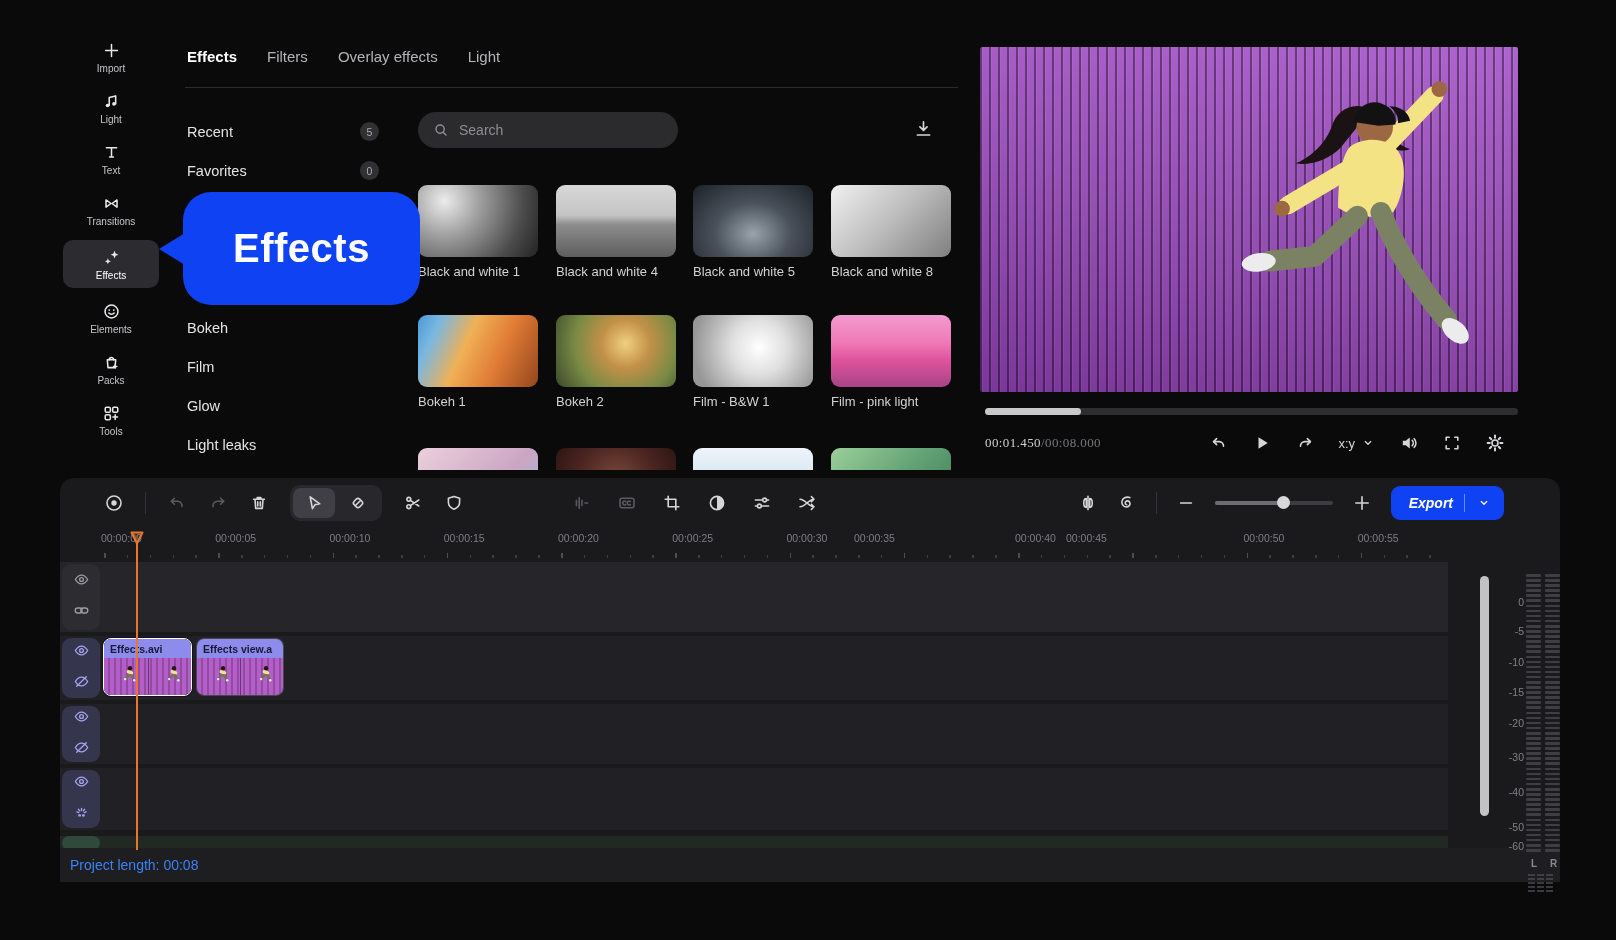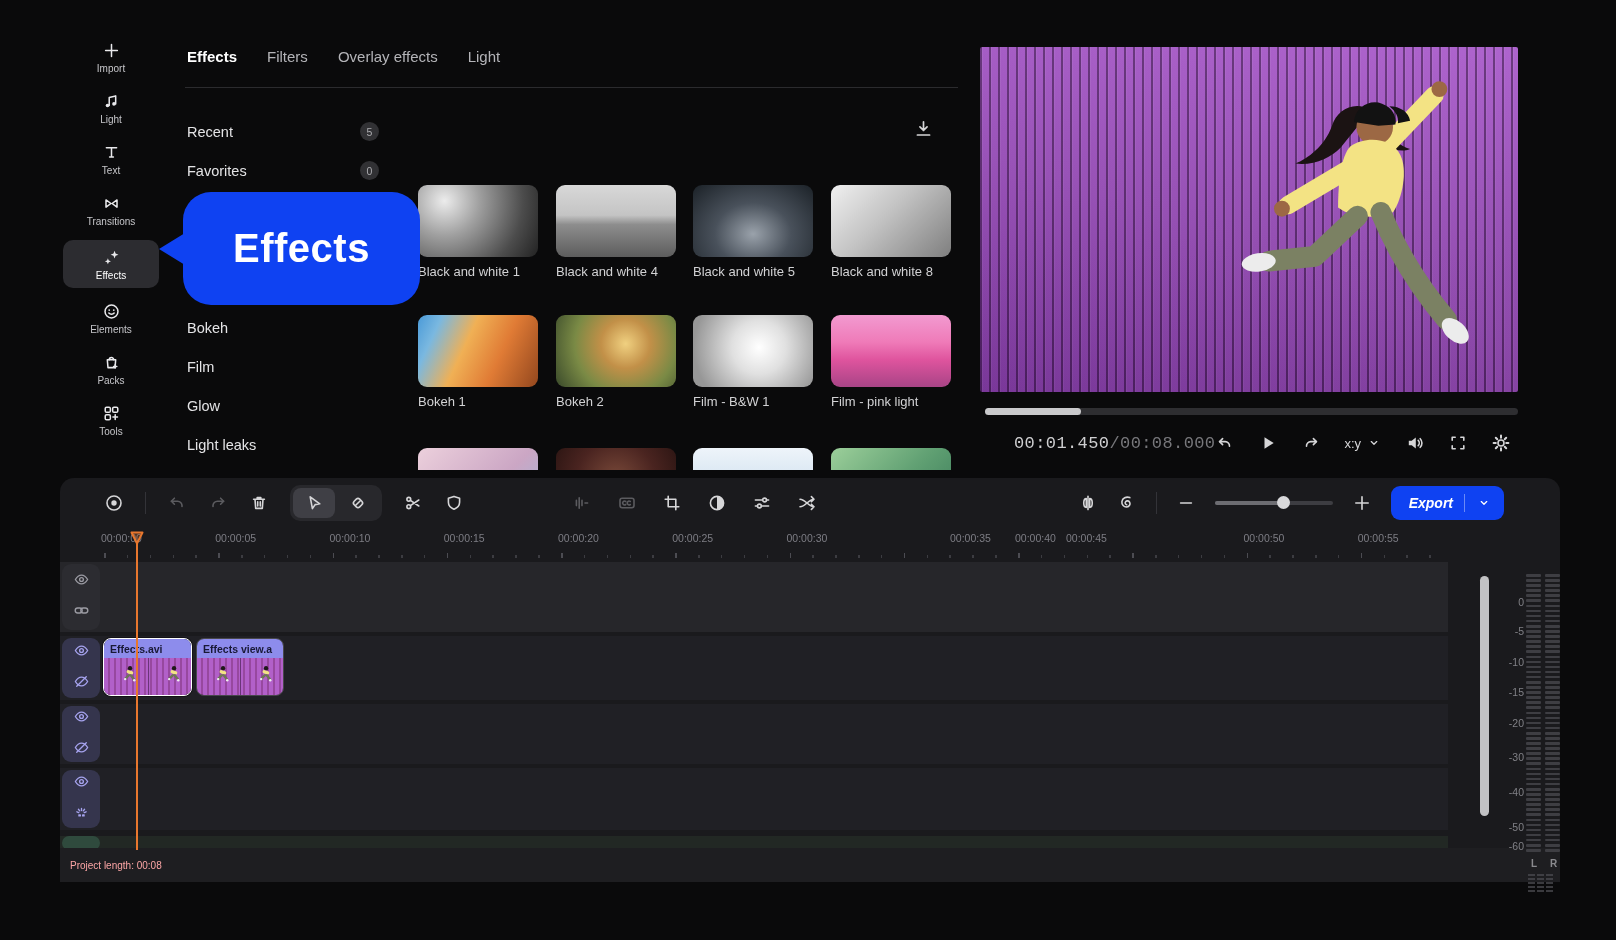--- a/index.html
+++ b/index.html
@@ -55,21 +55,21 @@
   
   .preview{position:absolute;left:980px;top:47px;width:538px;height:345px;border-radius:2px;overflow:hidden;
     background:
       linear-gradient(180deg,rgba(255,255,255,.05) 0%,rgba(0,0,0,.12) 100%),
       repeating-linear-gradient(90deg,rgba(30,5,40,.5) 0 1.6px,rgba(255,255,255,.06) 1.6px 3px,transparent 3px 9px),
       linear-gradient(200deg,#aa5ccb 0%,#9c50bd 55%,#8a3fae 100%);}
   .person{position:absolute;left:46%;top:4%;height:92%;}
   .progress{position:absolute;left:985px;top:408px;width:533px;height:7px;border-radius:4px;background:#2e2e31;cursor:pointer;}
   .progress .fill{height:100%;border-radius:4px;background:#c9c9cb;}
   .pv-controls{position:absolute;left:985px;top:428px;width:520px;height:30px;display:flex;align-items:center;justify-content:space-between;}
-  .timecode{font-family:Liberation Mono, monospace;font-size:17px;letter-spacing:.4px;margin-left:29px;}
+  .timecode{font-family:Liberation Serif, serif;font-size:13px;letter-spacing:.4px;}
   .timecode .cur{color:#cfcfd1;}
   .timecode .sep,.timecode .tot{color:#77777b;}
   .pv-icons{display:flex;align-items:center;gap:23px;}
   .pv-btn{display:flex;align-items:center;gap:5px;cursor:pointer;color:#d6d6d8;}
   .pv-btn .lbl{font-size:13px;color:#d6d6d8;}
 
   
   .callout{position:absolute;background:var(--accent);border-radius:28px;display:flex;align-items:center;justify-content:center;z-index:40;}
   .callout .txt{color:#fff;font-size:40px;font-weight:800;letter-spacing:.5px;}
   .callout::before{content:"";position:absolute;left:-24px;width:26px;height:32px;background:var(--accent);
@@ -117,21 +117,21 @@
 
   .clip{position:absolute;top:160px;height:58px;border-radius:8px;overflow:hidden;cursor:grab;z-index:4;border:1px solid rgba(255,255,255,.18);}
   .clip.selected{border:1.5px solid #fff;box-shadow:0 0 0 1px rgba(0,0,0,.4);}
   .clip-title{height:19px;background:#8d8cec;color:#191936;font-size:10.5px;font-weight:700;display:flex;align-items:center;padding:0 6px;white-space:nowrap;overflow:hidden;}
   .clip-body{position:relative;height:39px;
     background:repeating-linear-gradient(90deg,#b260c9 0 4px,#97489f 4px 6px);}
   .clip-body .mini{position:absolute;top:7px;}
   .clip-frame-sep{position:absolute;top:0;bottom:0;width:1px;background:rgba(20,0,25,.45);}
 
   .status-bar{position:absolute;left:0;bottom:0;width:100%;height:34px;background:#1e1e21;display:flex;align-items:center;padding-left:10px;}
-  .status-text{font-size:10px;color:#fca5a5;}
+  .status-text{font-size:14px;color:#3b82f6;}
 
   
   .playhead{position:absolute;left:128px;top:530px;width:18px;height:322px;z-index:8;pointer-events:none;}
   .playhead .ph-line{position:absolute;left:8px;top:14px;width:2px;height:306px;background:var(--playhead);}
   .playhead .ph-marker{position:absolute;left:0;top:0;}
 
   
   .v-scrollbar{position:absolute;left:1480px;top:576px;width:9px;height:240px;border-radius:5px;background:#c2c2c4;z-index:6;cursor:grab;}
   .meter{position:absolute;left:1492px;top:568px;width:70px;height:312px;z-index:6;}
   .meter-label{position:absolute;right:38px;font-size:10.5px;color:#808086;}
@@ -247,20 +247,29 @@
         <div class="cat-item" style="top:318px">
     <span class="cat-label">Film</span>
   </div>
         <div class="cat-item" style="top:357px">
     <span class="cat-label">Glow</span>
   </div>
         <div class="cat-item" style="top:396px">
     <span class="cat-label">Light leaks</span>
   </div>
       </div>
+    <div class="search">
+      <span class="icon">
+          <svg width="18" height="18" viewBox="0 0 20 20">
+            <circle cx="9" cy="9" r="4.6" stroke="currentColor" stroke-width="1.6" stroke-linecap="round" stroke-linejoin="round" fill="none"></circle>
+            <path d="M12.4 12.4l3.2 3.2" stroke="currentColor" stroke-width="1.6" stroke-linecap="round" stroke-linejoin="round" fill="none"></path>
+          </svg>
+        </span>
+      <span class="ph">Search</span>
+    </div>
     <span class="dl"><span class="icon">
           <svg width="21" height="21" viewBox="0 0 20 20">
             <path d="M10 3.6v8.2m0 0L6.6 8.4M10 11.8l3.4-3.4M4.2 16.2h11.6" stroke="currentColor" stroke-width="1.6" stroke-linecap="round" stroke-linejoin="round" fill="none"></path>
           </svg>
         </span></span>
     <div id="fxGrid">
         <div class="fx-card" style="left:233px;top:145px">
     <div class="fx-thumb th-bw1"></div>
     <div class="fx-label">Black and white 1</div>
   </div>
@@ -558,21 +567,21 @@
         </div>
     </div>
     <div class="ruler" id="ruler">
         <span class="ruler-label" style="left:41px">00:00:00</span>
         <span class="ruler-label" style="left:155.25px">00:00:05</span>
         <span class="ruler-label" style="left:269.5px">00:00:10</span>
         <span class="ruler-label" style="left:383.75000000000006px">00:00:15</span>
         <span class="ruler-label" style="left:498px">00:00:20</span>
         <span class="ruler-label" style="left:612.25px">00:00:25</span>
         <span class="ruler-label" style="left:726.5000000000001px">00:00:30</span>
-        <span class="ruler-label" style="left:890px">00:00:35</span>
+        <span class="ruler-label" style="left:794px">00:00:35</span>
         <span class="ruler-label" style="left:955px">00:00:40</span>
         <span class="ruler-label" style="left:1006px">00:00:45</span>
         <span class="ruler-label" style="left:1183.5px">00:00:50</span>
         <span class="ruler-label" style="left:1297.75px">00:00:55</span>
         <span class="tick major" style="left:44px;height:5px"></span>
         <span class="tick" style="left:66.85px;height:3px"></span>
         <span class="tick" style="left:89.7px;height:3px"></span>
         <span class="tick" style="left:112.55000000000001px;height:3px"></span>
         <span class="tick" style="left:135.4px;height:3px"></span>
         <span class="tick major" style="left:158.25px;height:5px"></span>

